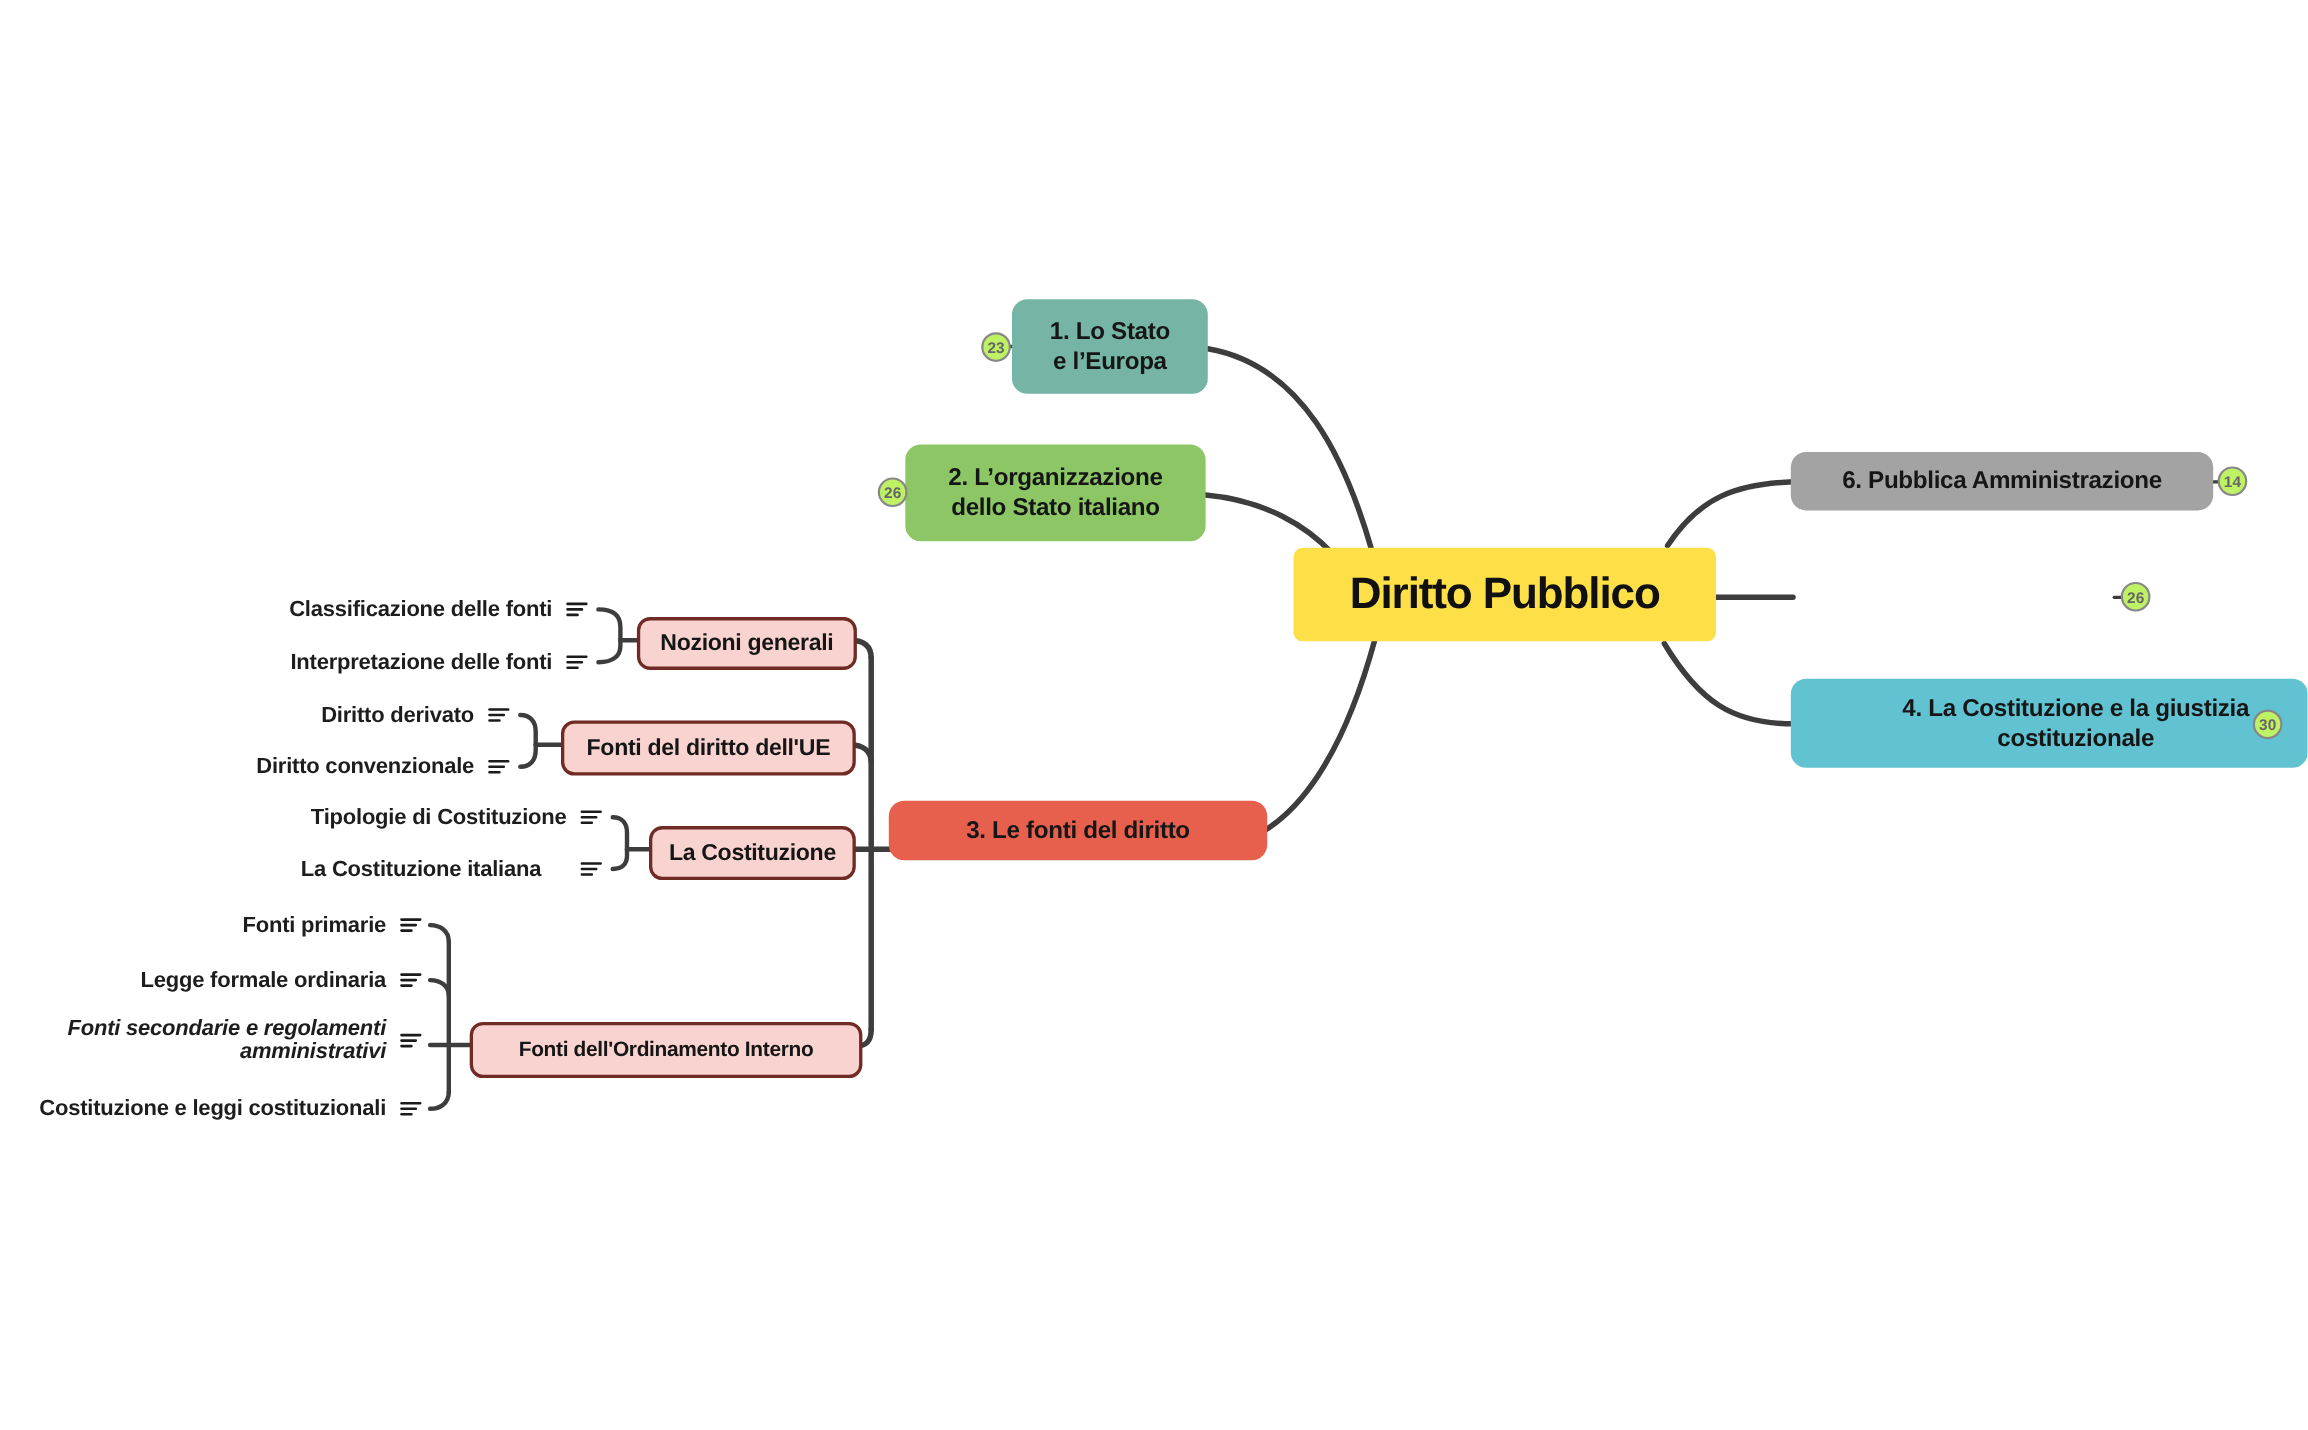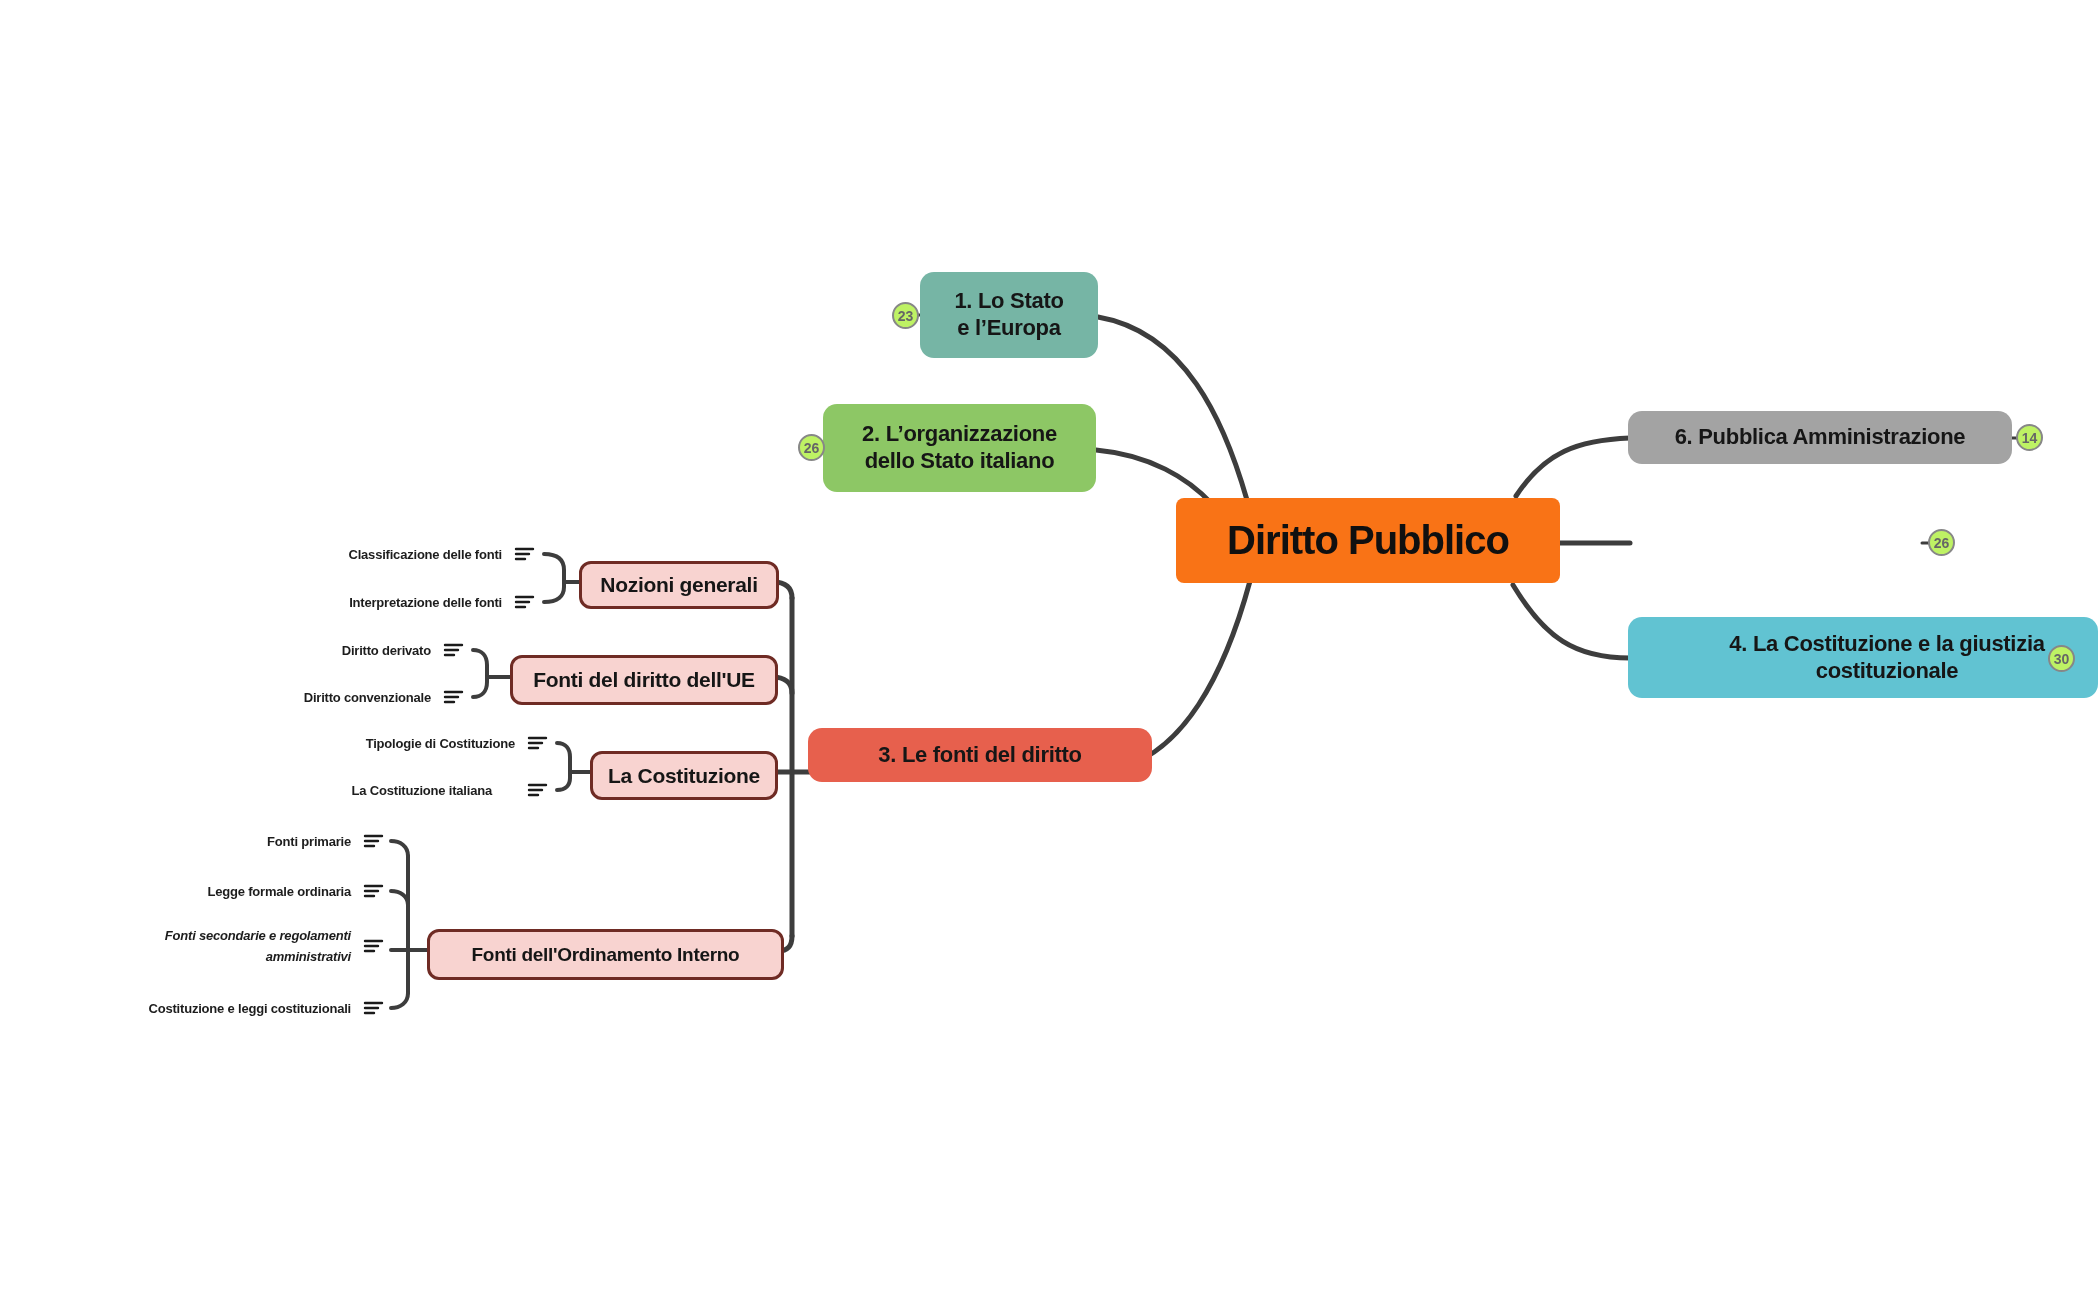--- a/index.html
+++ b/index.html
@@ -24,21 +24,21 @@
   .subnode{
     border-width:3px;border-style:solid;border-radius:12px;font-size:21px;
     font-weight:bold;letter-spacing:-0.3px;
   }
   .leaf{
     position:absolute;z-index:2;display:flex;align-items:center;justify-content:flex-end;
     gap:12px;height:28px;
   }
   .leaf.twoline{height:42px;font-style:italic;}
   .leaf-label{
-    font-weight:bold;font-size:13px;letter-spacing:-0.2px;color:#1d1d1d;
+    font-weight:bold;font-size:20px;letter-spacing:-0.2px;color:#1d1d1d;
     text-align:right;white-space:nowrap;line-height:21px;
   }
   .leaf-icon{display:flex;align-items:center;flex:0 0 auto;}
   .badge{
     position:absolute;z-index:3;width:27px;height:27px;border-radius:50%;
     background:#bef264;border:2px solid #878787;box-sizing:border-box;
     display:flex;align-items:center;justify-content:center;
     font-size:14px;font-weight:bold;color:#666666;
   }
 </style>
@@ -80,21 +80,21 @@
     <path class="hook" d="M 391 950 L 429 950"></path>
     <path class="hook" d="M 391 1008 C 400 1008 408 1003 408 993"></path>
 
     <path class="stub" d="M 905 315 L 922 315"></path>
     <path class="stub" d="M 810 448 L 826 448"></path>
     <path class="stub" d="M 2012 438 L 2030 438"></path>
     <path class="stub" d="M 1922 543 L 1941 543"></path>
     <path class="stub" d="M 2050 658 L 2062 658"></path>
   </svg>
 
-  <div class="node root" style="left: 1176px; top: 498px; width: 384px; height: 85px; background-color: #f97316;">Diritto Pubblico</div>
+  <div class="node root" style="left: 1176px; top: 498px; width: 384px; height: 85px; background-color: #fde047;">Diritto Pubblico</div>
 
   <div class="node branch" style="left: 920px; top: 272px; width: 178px; height: 86px; background-color: rgb(118, 181, 165);">
     <div><span>1. Lo Stato</span><br><span>e l’Europa</span></div>
   </div>
   <div class="badge" style="left:892px;top:302px;">23</div>
 
   <div class="node branch" style="left: 823px; top: 404px; width: 273px; height: 88px; background-color: rgb(141, 199, 101);">
     <div><span>2. L’organizzazione</span><br><span>dello Stato italiano</span></div>
   </div>
   <div class="badge" style="left:798px;top:434px;">26</div>

